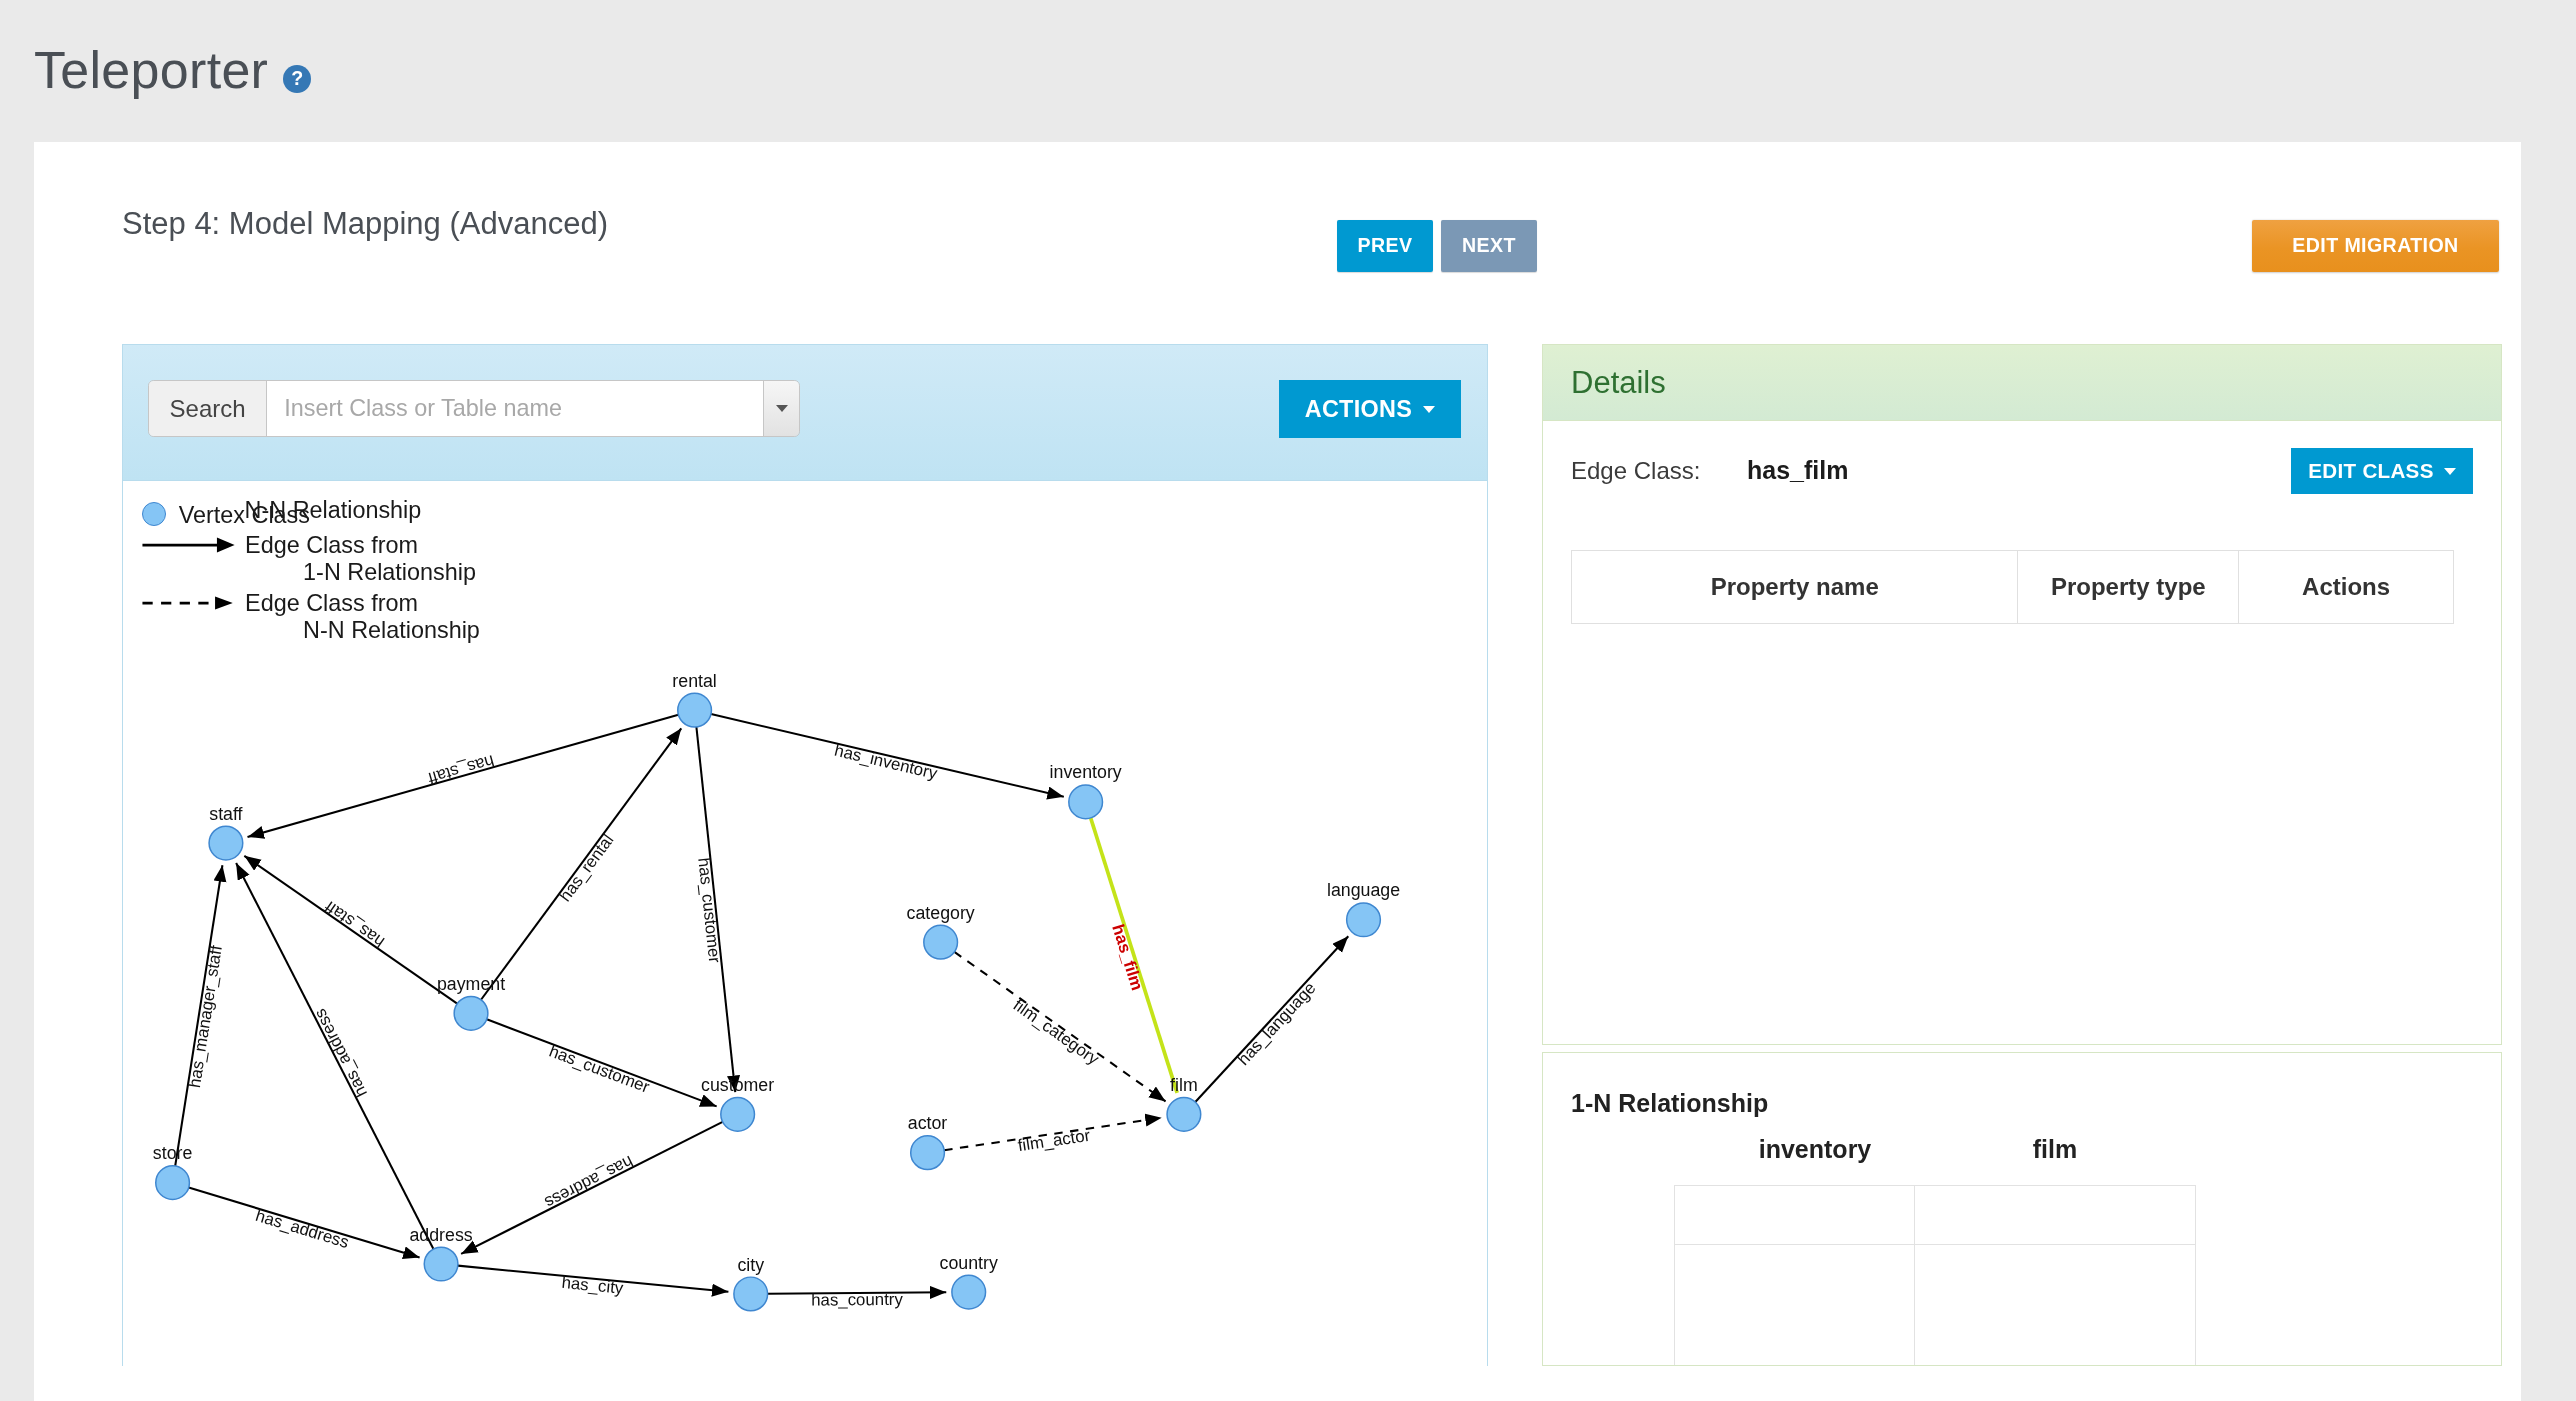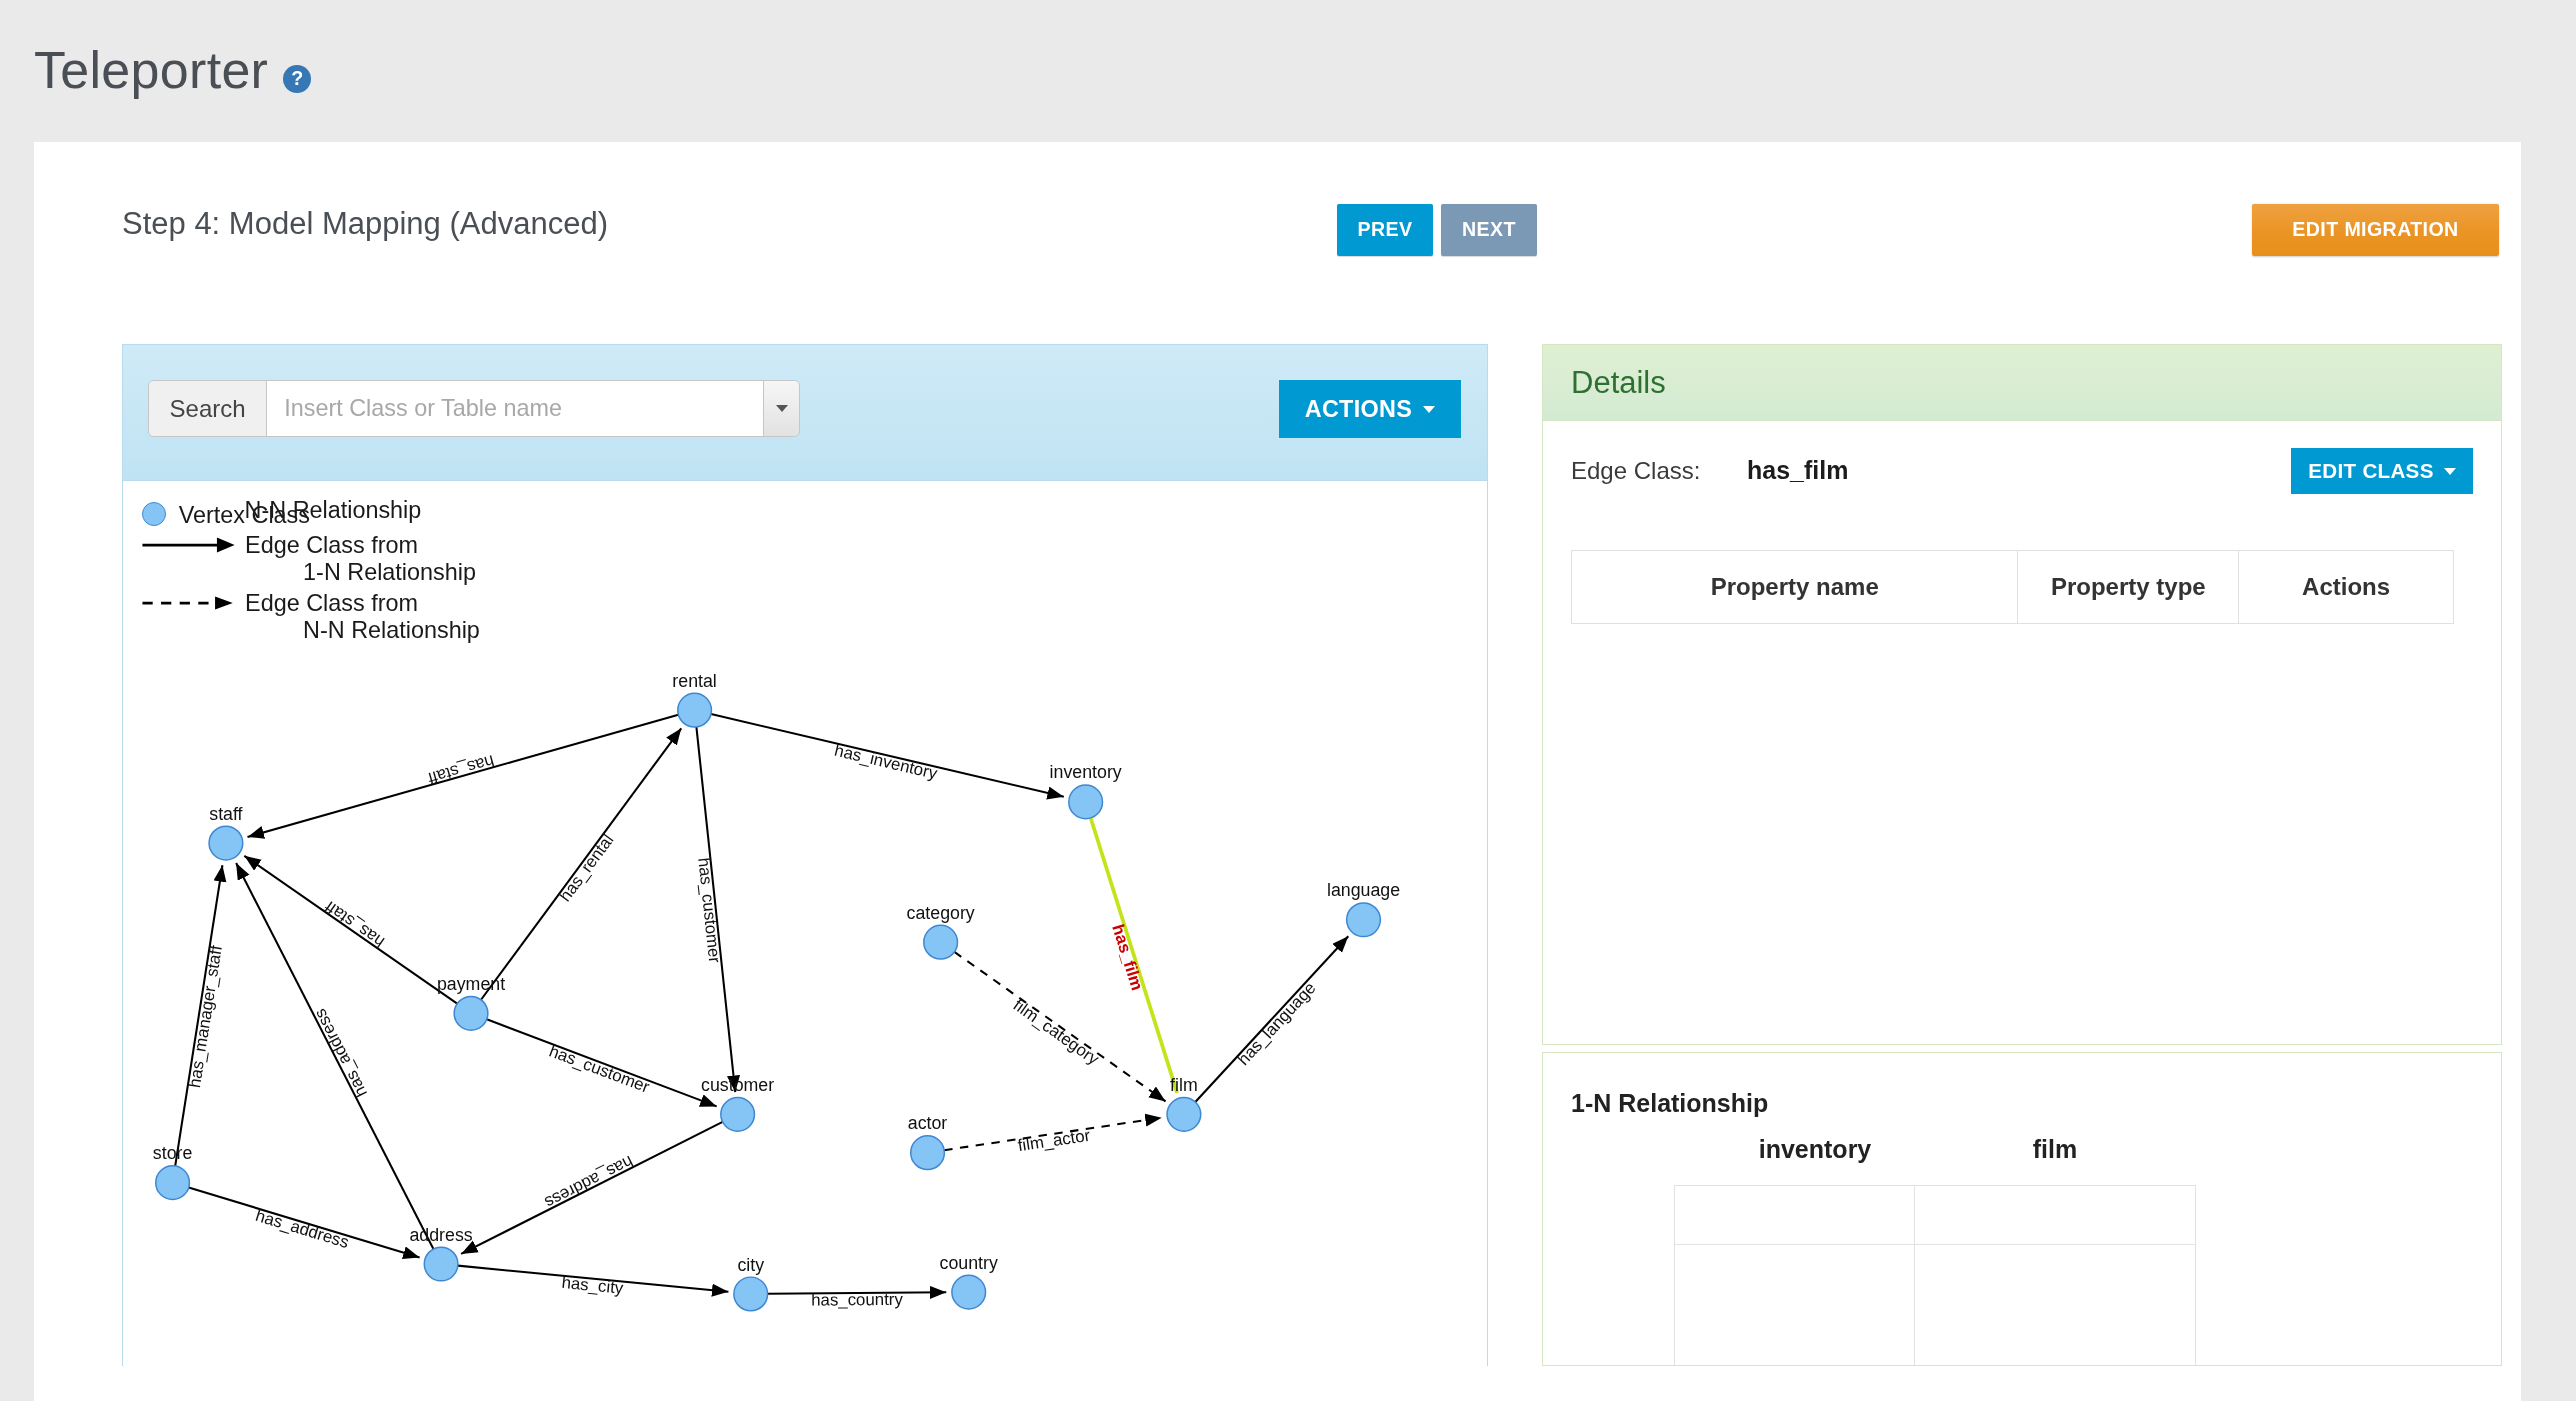--- a/index.html
+++ b/index.html
@@ -45,21 +45,21 @@
   #step-row {
     position:absolute; left:54px; top:56px; width:2381px; height:60px;
   }
   #step-title {
     position:absolute; left:34px; top:7.5px;
     font-size:31px; color:#4a4f55;
   }
   .btn {
     font-family:"Liberation Sans", sans-serif;
     border:none; color:#fff; cursor:pointer;
-    font-weight:bold; letter-spacing:0.4px;
+    font-weight:bold; letter-spacing:0.4px;margin-top:16px;
   }
   #prev-btn {
     position:absolute; left:1249px; top:5.6px;
     width:96px; height:52px;
     background:#0099d1; font-size:19.6px;
     border-radius:1.9px;
     box-shadow:0 0.9px 0.9px rgba(0,0,0,.15);
   }
   #next-btn {
     position:absolute; left:1353px; top:5.6px;

